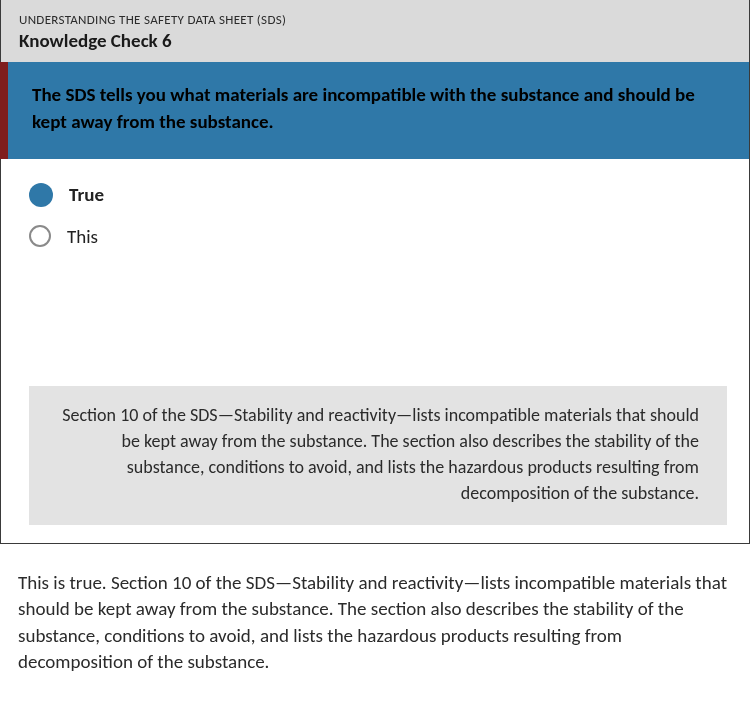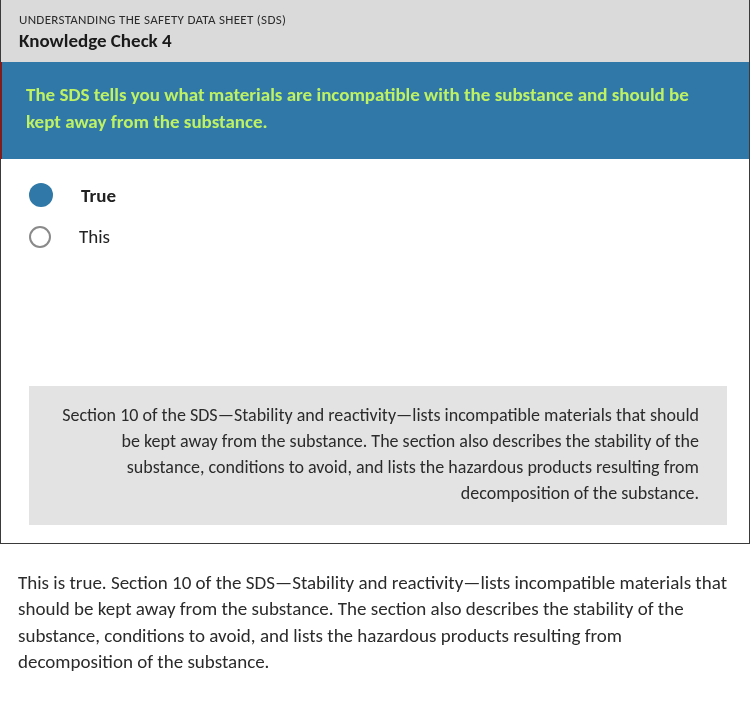--- a/index.html
+++ b/index.html
@@ -24,35 +24,34 @@
       color: #2b2b2b;
     }
     .title {
       font-size: 19px;
       font-weight: 700;
       color: #1a1a1a;
       margin-top: 2px;
     }
     .question-bar {
       background: #2f78a8;
-      color: #bef264;
+      color: #000000;
       padding: 20px 24px 24px 24px;
       font-size: 19px;
       font-weight: 600;
       line-height: 1.4;
-      border-left: 2px solid #7f1d1d;
+      border-left: 8px solid #7f1d1d;
       margin-left: -1px;
     }
     .answers {
       padding: 24px 28px 10px 26px;
     }
     .answer-row {
       display: flex;
-      align-items: center;
-      gap: 28px;
+      gap: 16px;
       margin-bottom: 18px;
       cursor: pointer;
     }
     .radio {
       width: 22px;
       height: 22px;
       border-radius: 50%;
       border: 2px solid #8a8a8a;
       background: #ffffff;
       flex: 0 0 auto;
@@ -86,21 +85,21 @@
       line-height: 1.4;
       color: #2b2b2b;
     }
   </style>
 </head>
 <body>
 
 <div class="card">
   <div class="card-header">
     <div class="eyebrow">UNDERSTANDING THE SAFETY DATA SHEET (SDS)</div>
-    <div class="title">Knowledge Check 4</div>
+    <div class="title">Knowledge Check 6</div>
   </div>
 
   <div class="question-bar">The SDS tells you what materials are incompatible with the substance and should be kept away from the substance.</div>
 
   <div class="answers">
     <div class="answer-row">
       <span class="radio selected"></span>
       <span class="answer-label bold">True</span>
     </div>
     <div class="answer-row">

